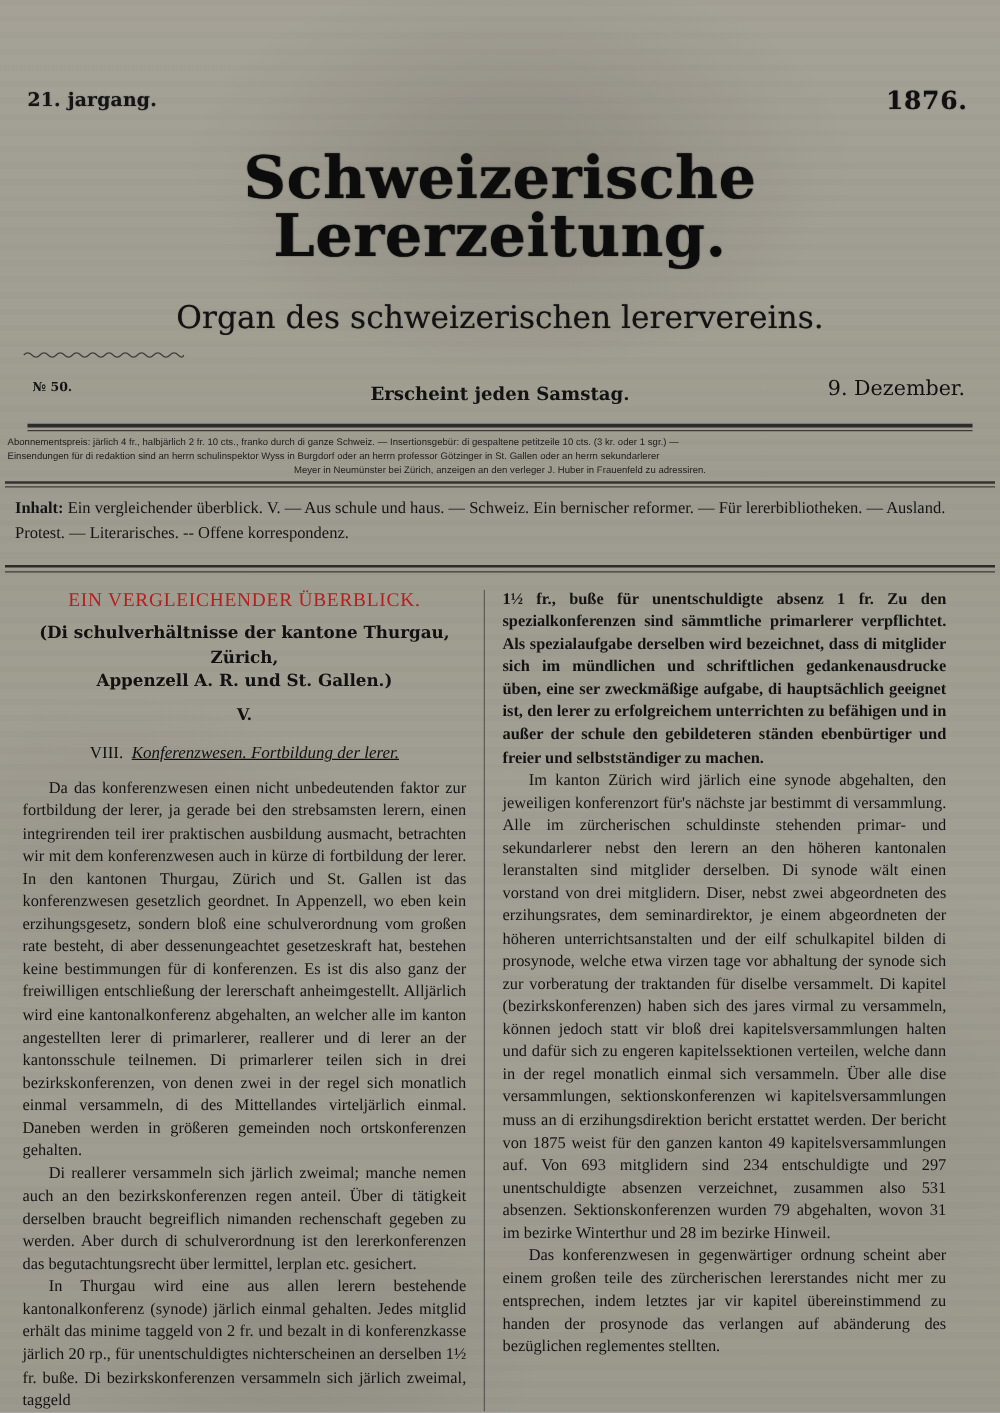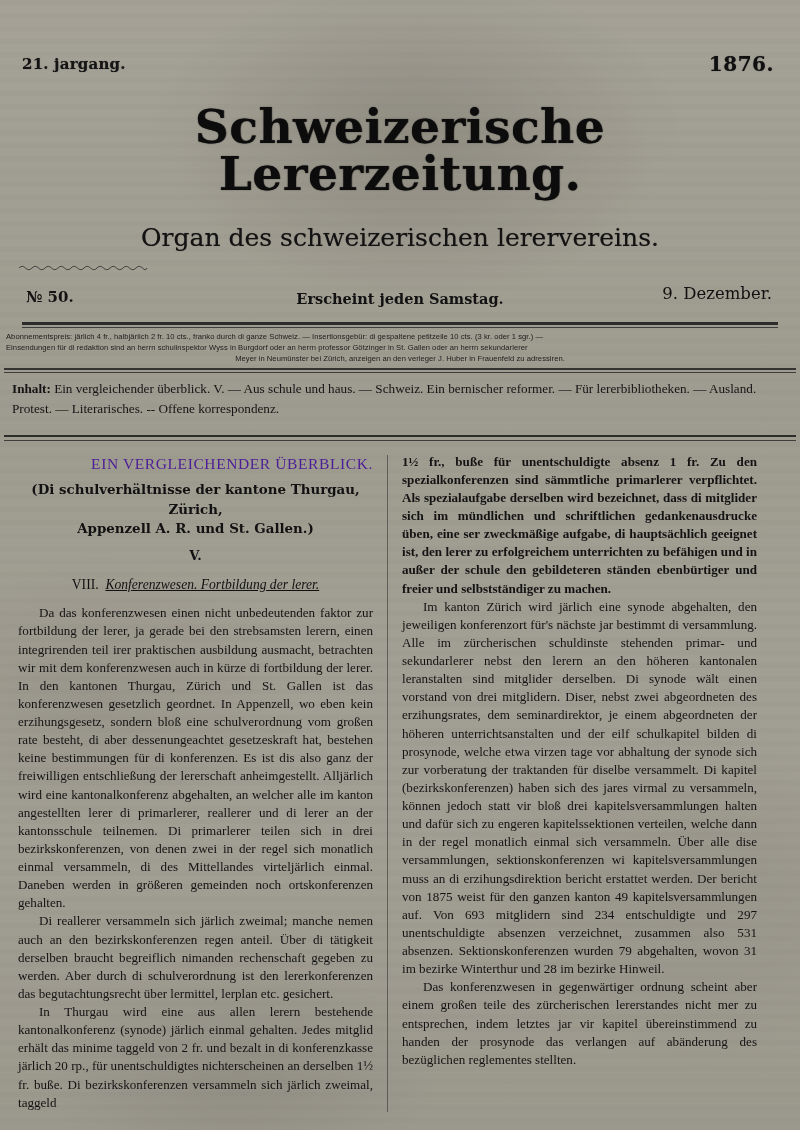--- a/index.html
+++ b/index.html
@@ -58,21 +58,21 @@
   }
 
   
   .masthead {
     position: relative;
     padding: 0 18px;
   }
   .volume-line {
     position: relative;
     height: 30px;
-    margin-top: 55px;
+    margin-top: 71px;
   }
   .volume {
     position: absolute;
     left: 4px;
     top: 0;
     font-family: "DejaVu Serif", serif;
     font-weight: 700;
     font-size: 15px;
     letter-spacing: .2px;
     color: #141414;
@@ -121,21 +121,21 @@
   .issueline {
     position: relative;
     height: 30px;
     margin-top: 6px;
   }
   .issue-no {
     position: absolute;
     left: 8px;
     top: 6px;
     font-family: "DejaVu Serif", serif;
-    font-size: 15px;
+    font-size: 10px;
     font-weight: 700;
     color: #121212;
   }
   .appears {
     position: absolute;
     left: 0; right: 0;
     top: 8px;
     text-align: center;
     font-family: "DejaVu Serif", serif;
     font-weight: 700;
@@ -220,26 +220,26 @@
     margin-top: 2px;
     align-self: stretch;
   }
   .col p {
     margin: 0;
     text-indent: 1.6em;
   }
   .col p.noindent { text-indent: 0; font-weight: bold; }
 
   .head-main {
-    text-align: right;
+    text-align: center;
     font-family: "Liberation Serif", serif;
     font-size: 15.5px;
     letter-spacing: .6px;
     margin: 0 0 6px 0;
-    color: #4c1d95;
+    color: #b91c1c;
   }
   .head-sub {
     text-align: center;
     font-family: "DejaVu Serif", serif;
     font-weight: 700;
     font-size: 13.4px;
     line-height: 1.45;
     margin: 0 0 9px 0;
     color: #111;
   }

